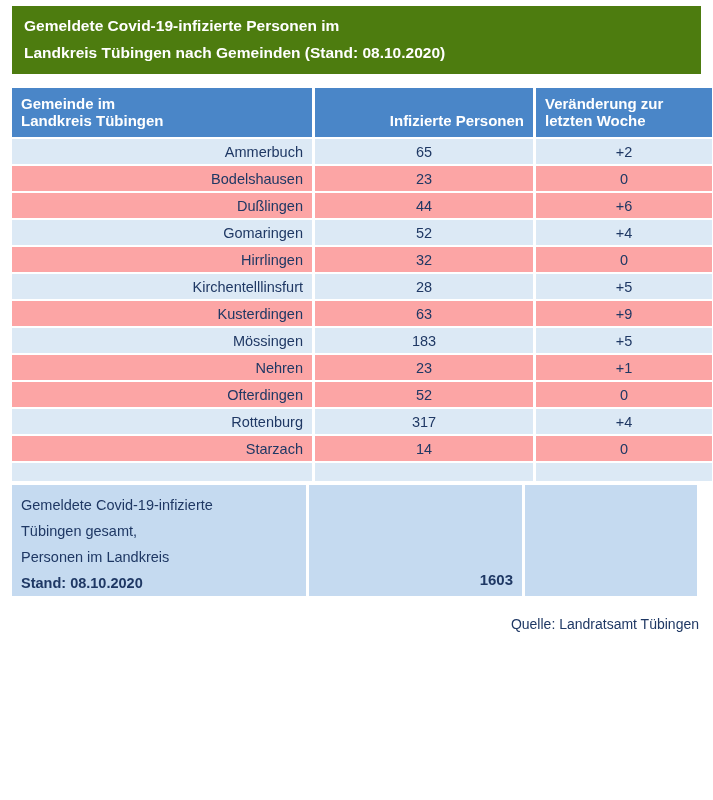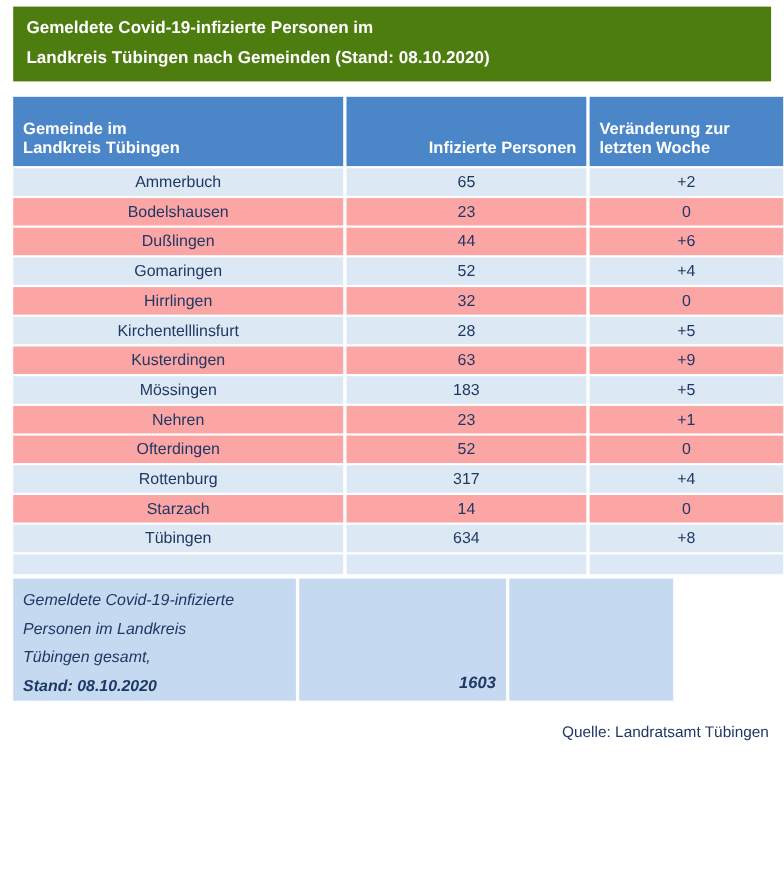--- a/index.html
+++ b/index.html
@@ -50,58 +50,57 @@
   table.covid col.c2 { width: 218px; }
   table.covid col.c3 { width: 176px; }
 
   thead th {
     background: #4a86c8;
     color: #ffffff;
     font-size: 15px;
     font-weight: bold;
     text-align: left;
     vertical-align: top;
-    padding: 21px 9px 8px 9px;
+    padding: 7px 9px 8px 9px;
     height: 46px;
     box-sizing: border-box;
   }
   thead th.num {
     text-align: right;
     vertical-align: bottom;
   }
   thead th .hl { display: block; white-space: nowrap; }
 
   tbody td {
     background: #dce9f5;
     font-size: 14.5px;
     color: #1f3864;
     padding: 4px 9px 4px 9px;
     height: 25px;
     box-sizing: border-box;
     vertical-align: middle;
   }
-  tbody td.name { text-align: center; }
+  tbody td.name { text-align: right; }
   tbody td.num  { text-align: center; }
   tbody tr.alt td { background: #fca5a5; }
 
   tbody tr.spacer td {
     background: #dce9f5;
     height: 18px;
     padding: 0;
   }
 
   
   .total-wrap {
     position: relative;
-    width: 600px;
+    width: 685px;
     margin-left: 0px;
     margin-top: 2px;
     display: flex;
     gap: 3px;
-    font-style: italic;
   }
   .total-label {
     width: 300px;
     background: #c5daf0;
     color: #1f3864;
     font-size: 14.5px;
     line-height: 26px;
     padding: 7px 9px 7px 9px;
     box-sizing: border-box;
     height: 111px;
@@ -231,38 +230,33 @@
         <tr>
           <td class="name">Rottenburg</td>
           <td class="num">317</td>
           <td class="num">+4</td>
         </tr>
         <tr class="alt">
           <td class="name">Starzach</td>
           <td class="num">14</td>
           <td class="num">0</td>
         </tr>
-        <tr>
-          <td class="name">Tübingen</td>
-          <td class="num">634</td>
-          <td class="num">+8</td>
-        </tr>
         <tr class="spacer">
           <td></td>
           <td></td>
           <td></td>
         </tr>
       </tbody>
   </table>
 
   <div class="total-wrap">
     <div class="total-label">
       <span>Gemeldete Covid-19-infizierte</span>
+      <span>Tübingen gesamt,</span>
       <span>Personen im Landkreis</span>
-      <span>Tübingen gesamt,</span>
       <span class="bold">Stand: 08.10.2020</span>
     </div>
     <div class="total-value">
       <span class="v">1603</span>
     </div>
     <div class="total-empty"></div>
   </div>
 
   <div class="source">Quelle: Landratsamt Tübingen</div>
 

